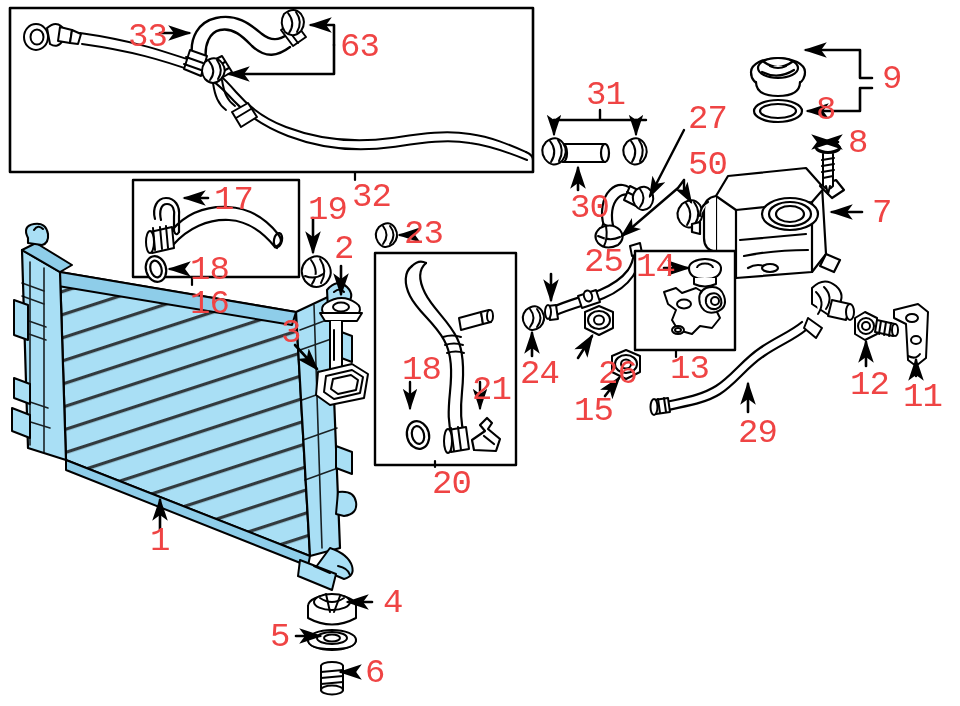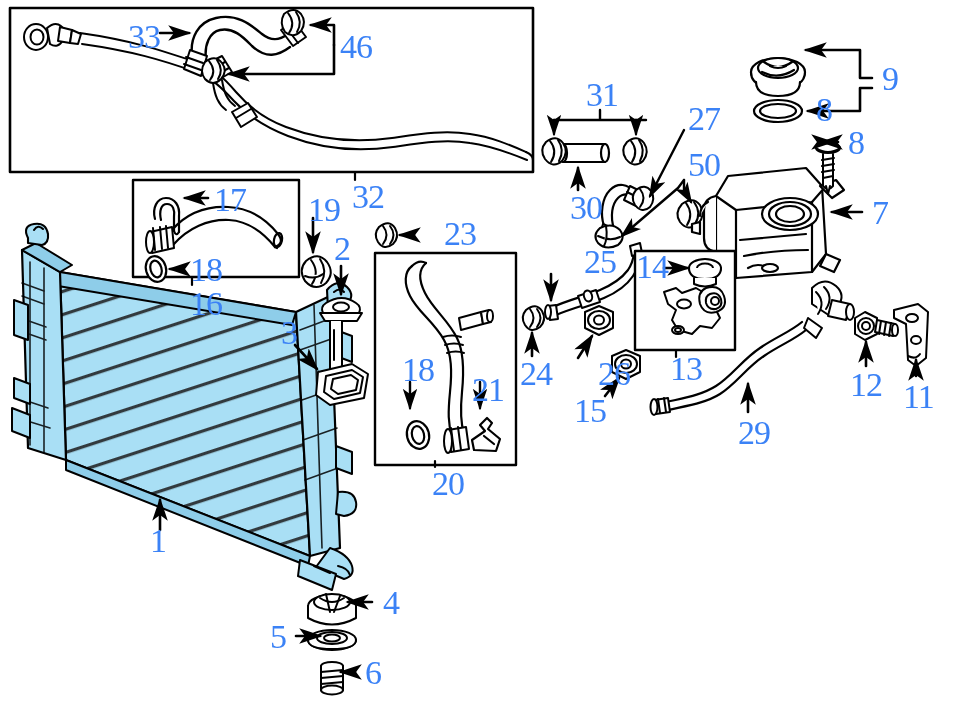--- a/index.html
+++ b/index.html
@@ -1,19 +1,19 @@
 <!DOCTYPE html>
 <html><head>
 <meta charset="utf-8">
 <style>
   html,body{margin:0;padding:0;background:#ffffff;}
   body{width:960px;height:706px;overflow:hidden;font-family:"Liberation Serif",serif;}
   #stage{position:relative;width:960px;height:706px;background:#fff;}
   #stage svg{position:absolute;left:0;top:0;}
-  .lbl{position:absolute;font-family:Liberation Serif, serif;font-size:34px;color:#3b82f6;line-height:1;
+  .lbl{position:absolute;font-family:Liberation Mono, monospace;font-size:34px;color:#ef4444;line-height:1;
        letter-spacing:-1px;user-select:none;}
 </style>
 </head>
 <body>
 
 <div id="stage">
 
 <svg width="960" height="706" viewBox="0 0 960 706">
   <defs>
     <marker id="ah" markerWidth="9" markerHeight="9" refX="8" refY="3" orient="auto" markerUnits="strokeWidth">
@@ -531,26 +531,26 @@
 <div class="lbl" style="left:670px;top:352px;text-align:right;">13</div>
 <div class="lbl" style="left:636px;top:250px;">14</div>
 <div class="lbl" style="left:574px;top:394px;">15</div>
 <div class="lbl" style="left:190px;top:287px;">16</div>
 <div class="lbl" style="left:214px;top:183px;">17</div>
 <div class="lbl" style="left:190px;top:253px;">18</div>
 <div class="lbl" style="left:308px;top:193px;">19</div>
 <div class="lbl" style="left:432px;top:467px;">20</div>
 <div class="lbl" style="left:472px;top:353px;margin-top:20px;">21</div>
 <div class="lbl" style="left:402px;top:353px;">18</div>
-<div class="lbl" style="left:444px;top:217px;">23</div>
+<div class="lbl" style="left:404px;top:217px;">23</div>
 <div class="lbl" style="left:520px;top:357px;">24</div>
 <div class="lbl" style="left:540px;top:245px;margin-left:44px;">25</div>
 <div class="lbl" style="left:558px;top:357px;margin-left:40px;">26</div>
 <div class="lbl" style="left:688px;top:102px;text-align:right;">27</div>
 <div class="lbl" style="left:688px;top:148px;">50</div>
 <div class="lbl" style="left:738px;top:416px;">29</div>
 <div class="lbl" style="left:570px;top:191px;">30</div>
 <div class="lbl" style="left:586px;top:78px;">31</div>
 <div class="lbl" style="left:352px;top:180px;">32</div>
 <div class="lbl" style="left:128px;top:20px;">33</div>
-<div class="lbl" style="left:340px;top:30px;">46</div>
+<div class="lbl" style="left:340px;top:30px;">63</div>
 
 </div>
 
 </body></html>

